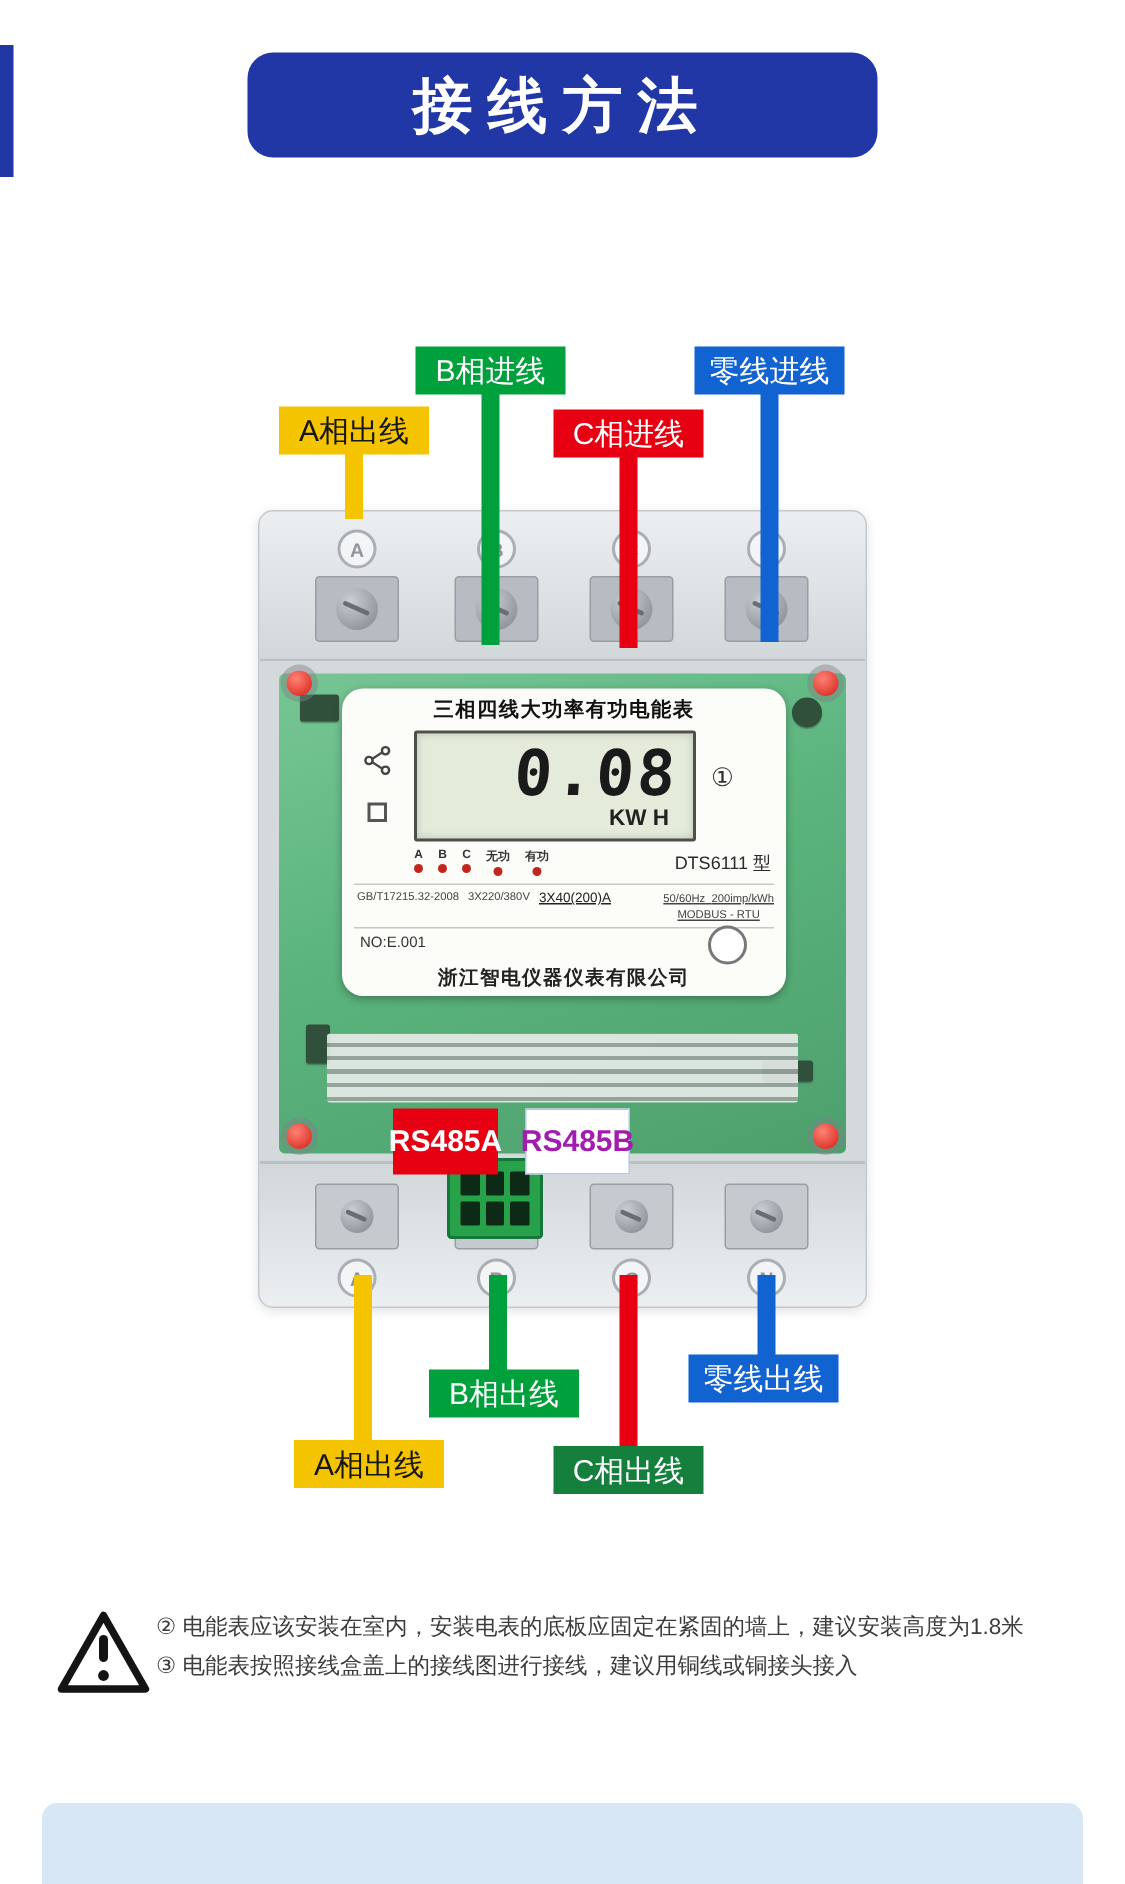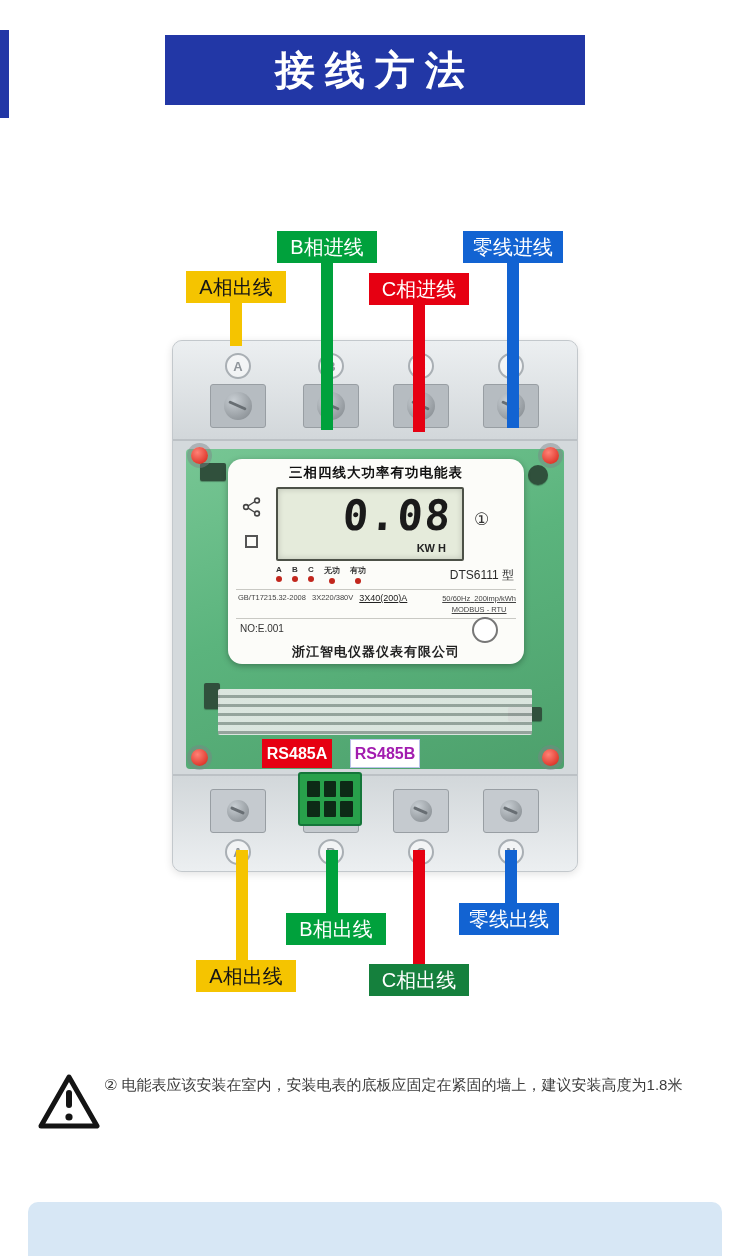--- a/index.html
+++ b/index.html
@@ -11,21 +11,21 @@
   
   .accent-strip{left:0;top:30px;width:9px;height:88px;}
   .banner{left:165px;top:35px;width:420px;height:70px;display:flex;align-items:center;justify-content:center;}
   .banner h1{color:#fff;font-size:40px;font-weight:bold;letter-spacing:10px;}
 
   
   .wire{width:12px;z-index:5;}
   .tag{width:100px;height:32px;display:flex;align-items:center;justify-content:center;
        font-size:20px;color:#fff;z-index:6;font-weight:400;}
   .tag--dark{color:#151515;}
-  .tag-rs{width:70px;height:29px;font-size:16px;z-index:6;display:flex;align-items:center;justify-content:center;color:#fff;font-weight:bold;}
+  .tag-rs{width:70px;height:44px;font-size:20px;z-index:6;display:flex;align-items:center;justify-content:center;color:#fff;font-weight:bold;}
   .tag-rs--outline{background:#ffffff;border:1px solid #b9c2e8;}
 
   
   .meter{left:172px;top:340px;width:406px;height:532px;background:#dfe3e6;
          border:1px solid #c3c8cc;border-radius:10px;z-index:1;box-shadow:0 2px 8px rgba(0,0,0,.12);}
   .cover-top{position:absolute;left:0;top:0;width:100%;height:100px;
              background:linear-gradient(#eceff1,#d2d7da);border-bottom:2px solid #bcc1c5;border-radius:9px 9px 0 0;}
   .cover-bottom{position:absolute;left:0;bottom:0;width:100%;height:97px;
              background:linear-gradient(#d2d7da,#eceff1);border-top:2px solid #bcc1c5;border-radius:0 0 9px 9px;}
   .term-group{position:absolute;width:64px;display:flex;flex-direction:column;align-items:center;}
@@ -53,21 +53,21 @@
 
   
   .panel{position:absolute;left:55px;top:18px;width:296px;height:205px;background:#fcfcf9;
          border-radius:14px;box-shadow:0 2px 6px rgba(0,0,0,.3);z-index:2;}
   .np-title{position:absolute;left:0;right:0;top:5px;text-align:center;font-size:13.5px;
             font-weight:bold;color:#111;letter-spacing:1px;}
   .lcd{position:absolute;left:48px;top:28px;width:188px;height:74px;background:#e5ebdb;
        border:2px solid #4c5147;border-radius:2px;box-shadow:inset 0 0 6px rgba(0,0,0,.18);}
   .lcd-value{position:absolute;right:10px;top:2px;font-family:"DejaVu Sans Mono",monospace;
              font-weight:bold;font-size:42px;color:#1a1a1a;letter-spacing:2px;transform:skewX(-4deg);}
-  .lcd-unit{position:absolute;right:16px;bottom:5px;font-size:11px;font-weight:bold;color:#222;}
+  .lcd-unit{position:absolute;right:16px;bottom:5px;font-size:15px;font-weight:bold;color:#222;}
   .lcd-badge{position:absolute;left:246px;top:50px;font-size:17px;color:#333;}
   .net-icon{position:absolute;left:14px;top:38px;}
   .sq-icon{position:absolute;left:17px;top:76px;width:13px;height:13px;border:2px solid #555;}
   .ind-row{position:absolute;left:48px;top:106px;display:flex;gap:10px;}
   .ind{display:flex;flex-direction:column;align-items:center;font-size:8px;font-weight:bold;color:#333;}
   .ind i{width:6px;height:6px;border-radius:50%;background:#c2271d;margin-top:2px;}
   .model{position:absolute;right:10px;top:108px;font-size:12px;color:#2a2a2a;}
   .hr{position:absolute;left:8px;right:8px;height:1px;background:#c9c9c4;}
   .spec-row{position:absolute;left:10px;right:8px;top:134px;display:flex;gap:6px;align-items:flex-start;
             font-size:7.5px;color:#444;}
@@ -89,21 +89,21 @@
   .notes-text p{font-size:15px;line-height:26px;color:#3c3c3c;white-space:nowrap;}
 
   .bottom-banner{left:28px;top:1202px;width:694px;height:54px;border-radius:10px 10px 0 0;}
 </style>
 </head>
 <body>
 
 <div class="page">
 
   <div class="abs accent-strip" style="background: rgb(34, 55, 166);"></div>
-  <div class="abs banner" style="background: rgb(34, 55, 166);">
+  <div class="abs banner" style="background: rgb(34, 55, 166); border-radius: 17px;">
     <h1>接线方法</h1>
   </div>
 
   <div class="abs" style="left:0;top:0;width:750px;height:1050px;">
 
     <div class="abs wire" style="left: 230px; top: 300px; height: 46px; background: rgb(245, 196, 0);"></div>
     <div class="abs wire" style="left: 321px; top: 260px; height: 170px; background: rgb(0, 161, 60);"></div>
     <div class="abs wire" style="left: 413px; top: 302px; height: 130px; background: rgb(230, 0, 18);"></div>
     <div class="abs wire" style="left: 507px; top: 260px; height: 168px; background: rgb(18, 99, 210);"></div>
 
@@ -270,17 +270,18 @@
   </div>
 
   <div class="abs" style="left:0;top:1050px;width:750px;height:150px;">
     <svg class="abs" style="left:38px;top:24px;" width="62" height="56" viewBox="0 0 62 56">
       <polygon points="31,3 59,52 3,52" fill="#ffffff" stroke="#141414" stroke-width="5" stroke-linejoin="round"></polygon>
       <rect x="28" y="16" width="6" height="18" rx="3" fill="#141414"></rect>
       <circle cx="31" cy="43" r="3.6" fill="#141414"></circle>
     </svg>
     <div class="abs notes-text" style="top:22px;">
       <p>② 电能表应该安装在室内，安装电表的底板应固定在紧固的墙上，建议安装高度为1.8米</p>
+      <p>③ 电能表按照接线盒盖上的接线图进行接线，建议用铜线或铜接头接入</p>
     </div>
   </div>
 
   <div class="abs bottom-banner" style="background: rgb(215, 231, 245);"></div>
 </div>
 
 </body></html>

